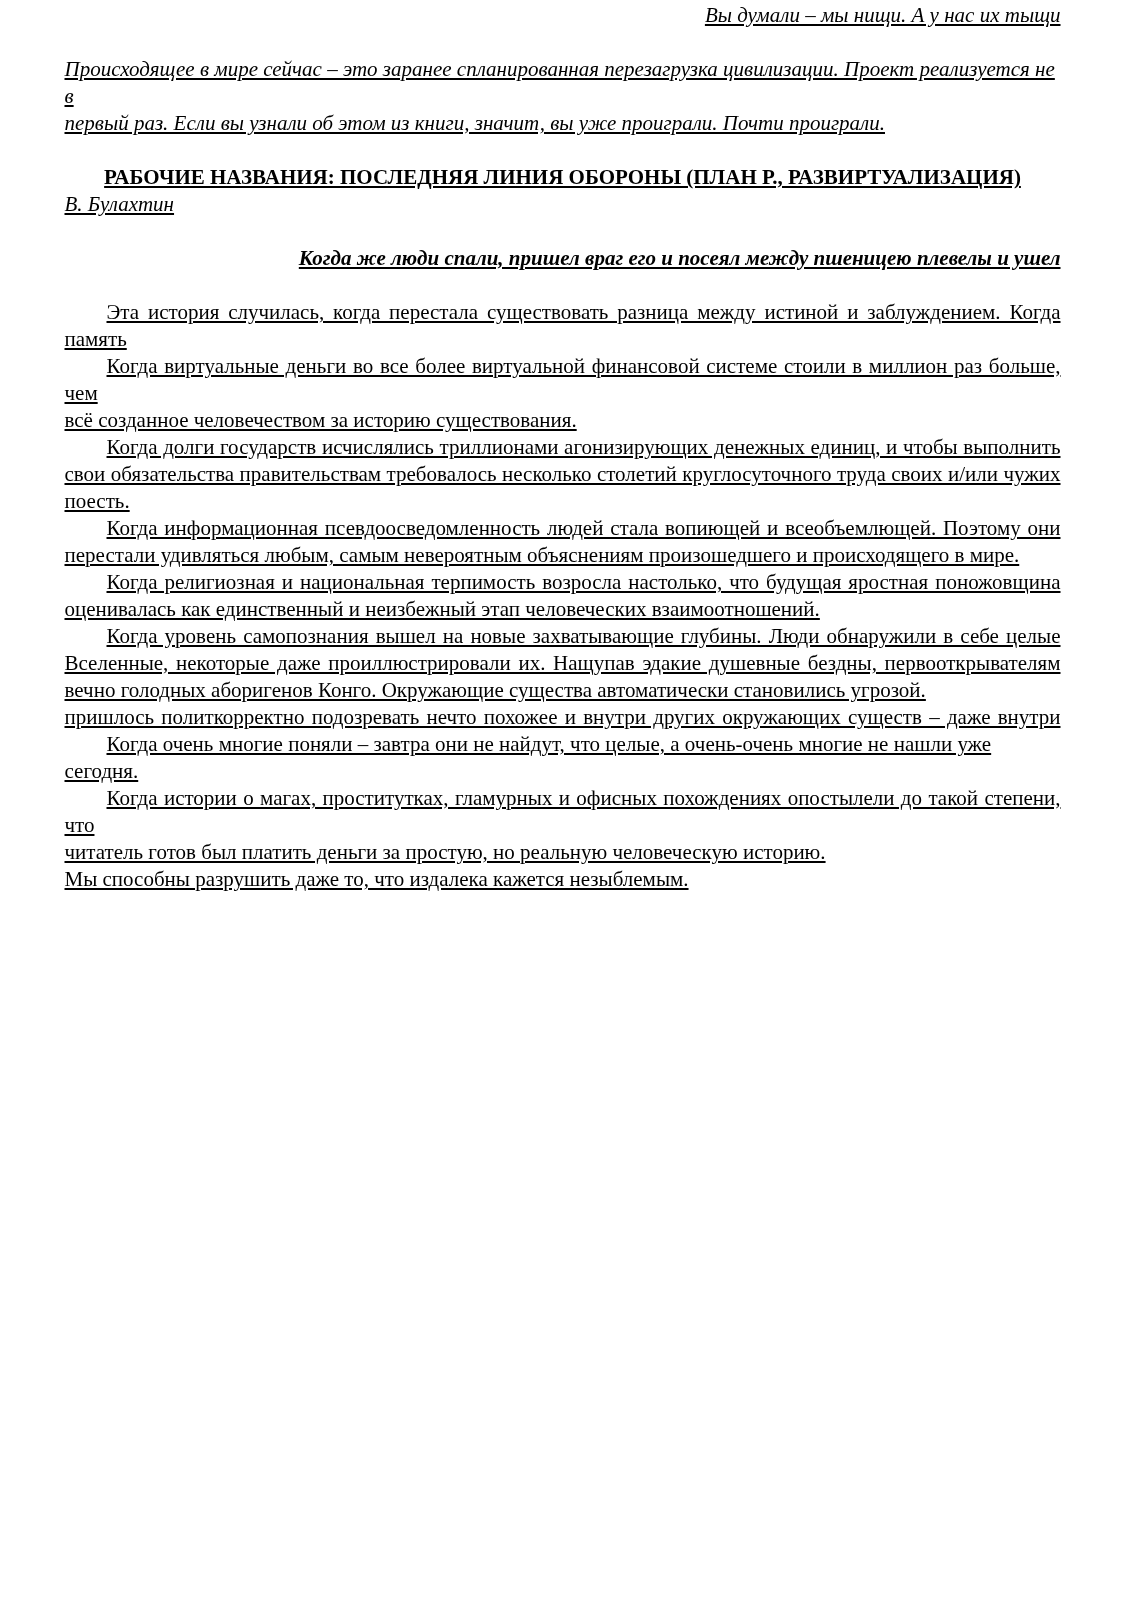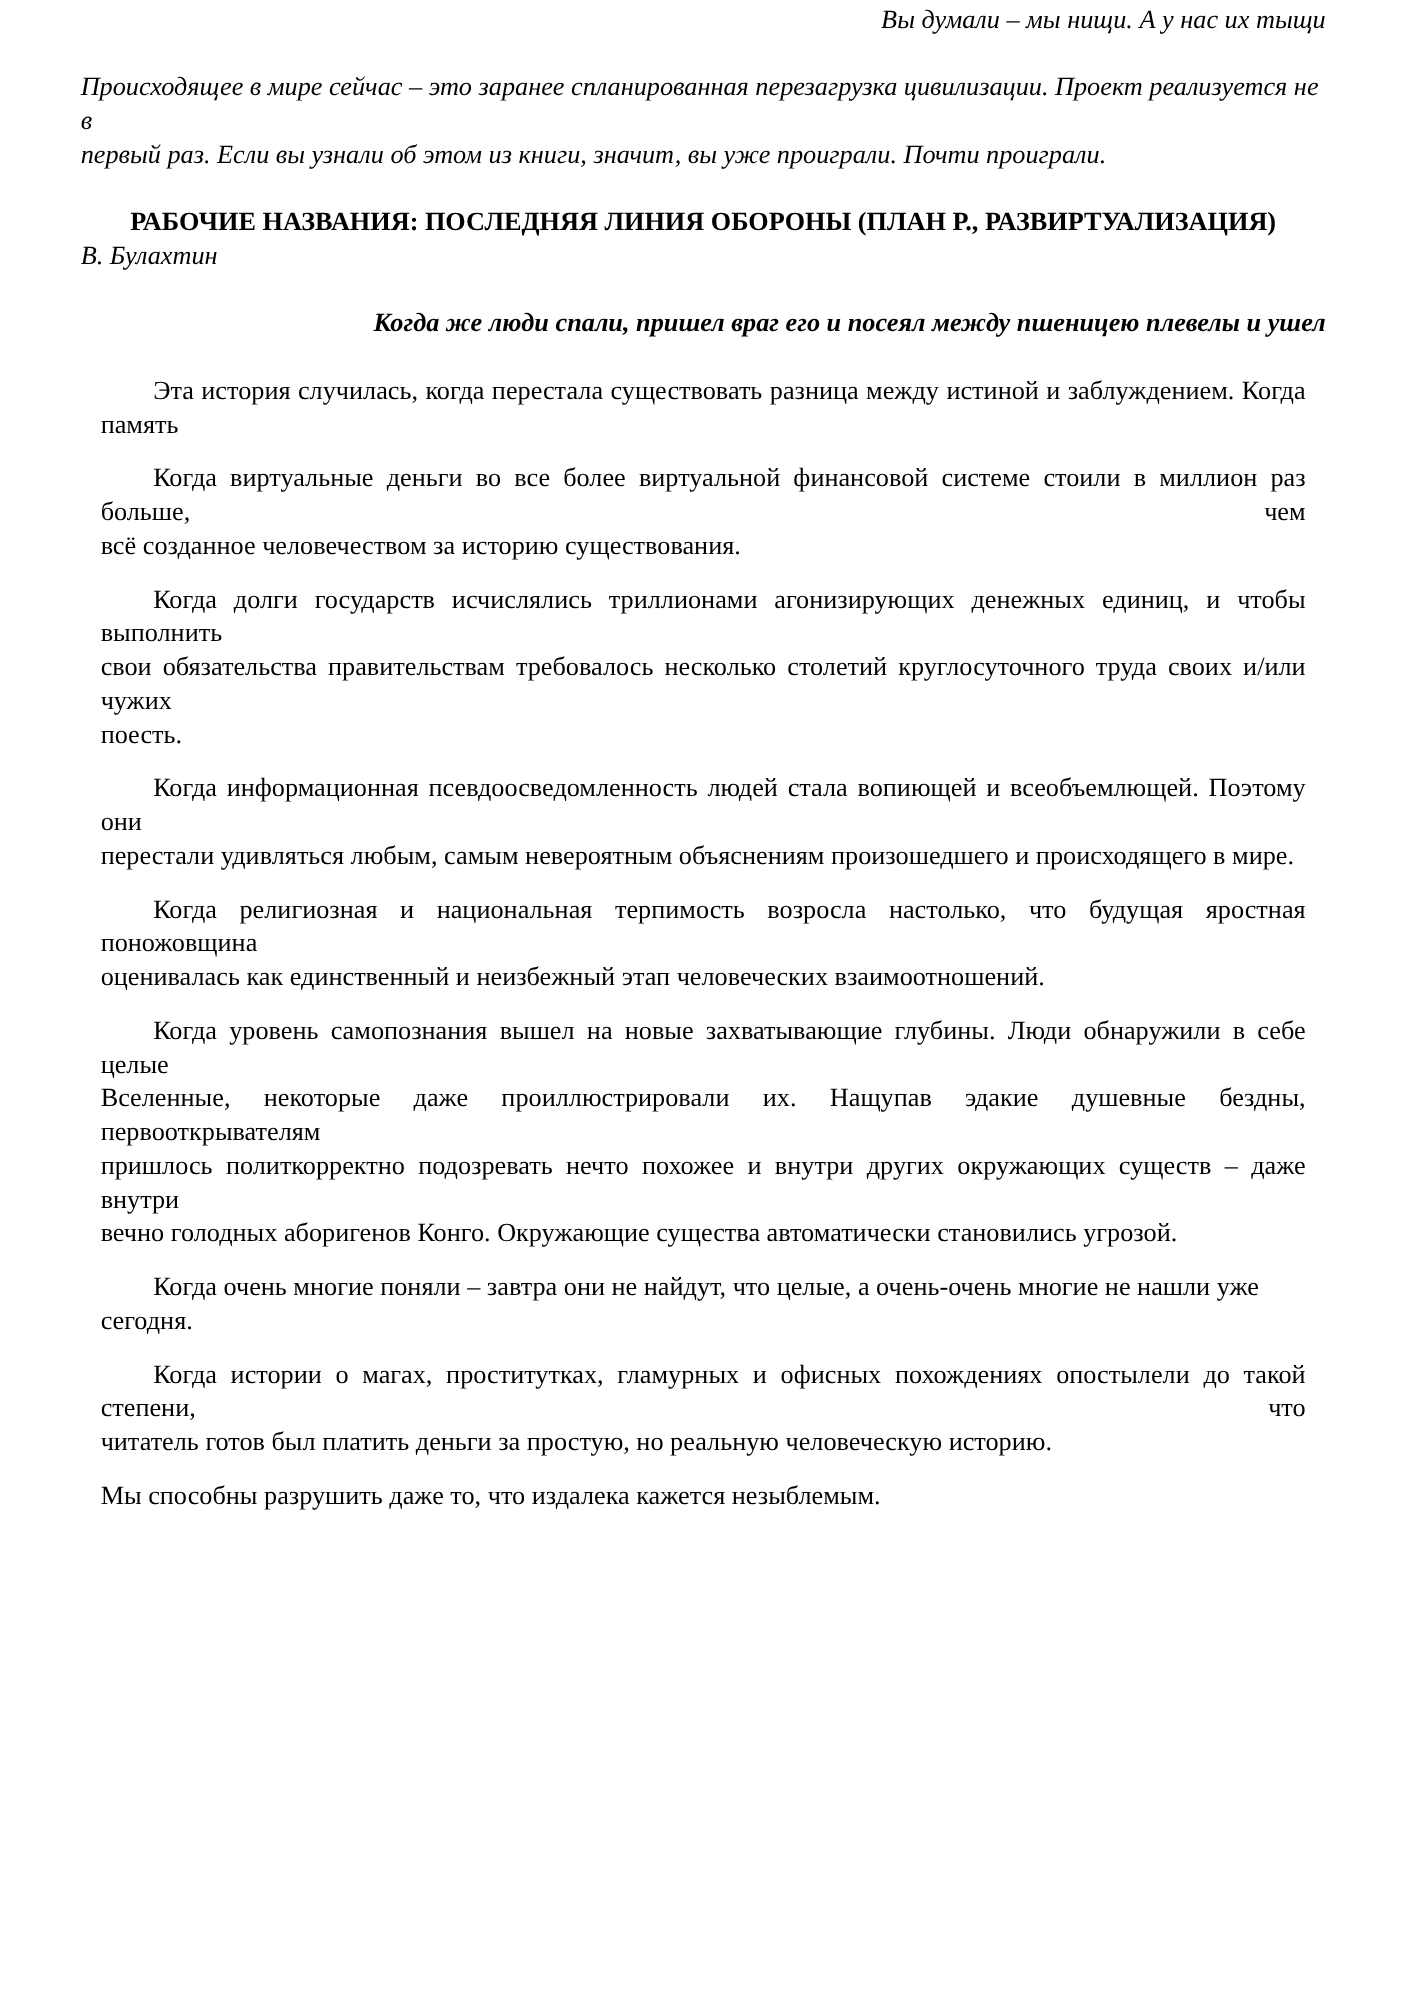--- a/index.html
+++ b/index.html
@@ -9,20 +9,21 @@
     height: 1600px;
     box-sizing: border-box;
     margin: 0 auto;
     background: #ffffff;
     color: #000000;
     font-family: "Liberation Serif", "DejaVu Serif", serif;
     font-size: 21px;
     line-height: 27px;
     padding: 2px 11px 0 5px;
     overflow: hidden;
+    text-decoration: underline;
   }
   .motto {
     text-align: right;
     font-style: italic;
     margin-bottom: 27px;
   }
   .epigraph {
     text-align: left;
     font-style: italic;
     margin-bottom: 27px;
@@ -35,21 +36,21 @@
     text-align: left;
     font-style: italic;
     margin-bottom: 27px;
   }
   .bible-epigraph {
     text-align: right;
     font-weight: bold;
     font-style: italic;
     margin-bottom: 27px;
   }
-  .para { margin: 16px; }
+  .para { margin: 0; }
   .line { white-space: normal; }
   .line.indent { text-indent: 42px; }
   .line.justify { text-align: justify; text-align-last: justify; }
 </style>
 </head>
 <body>
 
 <div class="page">
 
   <div class="motto">Вы думали – мы нищи. А у нас их тыщи</div>
@@ -82,22 +83,22 @@
         <div class="line indent justify">Когда информационная псевдоосведомленность людей стала вопиющей и всеобъемлющей. Поэтому они</div>
         <div class="line">перестали удивляться любым, самым невероятным объяснениям произошедшего и происходящего в мире.</div>
       </div>
       <div class="para">
         <div class="line indent justify">Когда религиозная и национальная терпимость возросла настолько, что будущая яростная поножовщина</div>
         <div class="line">оценивалась как единственный и неизбежный этап человеческих взаимоотношений.</div>
       </div>
       <div class="para">
         <div class="line indent justify">Когда уровень самопознания вышел на новые захватывающие глубины. Люди обнаружили в себе целые</div>
         <div class="line justify">Вселенные, некоторые даже проиллюстрировали их. Нащупав эдакие душевные бездны, первооткрывателям</div>
+        <div class="line">вечно голодных аборигенов Конго. Окружающие существа автоматически становились угрозой.</div>
         <div class="line justify">пришлось политкорректно подозревать нечто похожее и внутри других окружающих существ – даже внутри</div>
-        <div class="line">вечно голодных аборигенов Конго. Окружающие существа автоматически становились угрозой.</div>
       </div>
       <div class="para">
         <div class="line indent">Когда очень многие поняли – завтра они не найдут, что целые, а очень-очень многие не нашли уже сегодня.</div>
       </div>
       <div class="para">
         <div class="line indent justify">Когда истории о магах, проститутках, гламурных и офисных похождениях опостылели до такой степени, что</div>
         <div class="line">читатель готов был платить деньги за простую, но реальную человеческую историю.</div>
       </div>
       <div class="para">
         <div class="line">Мы способны разрушить даже то, что издалека кажется незыблемым.</div>

